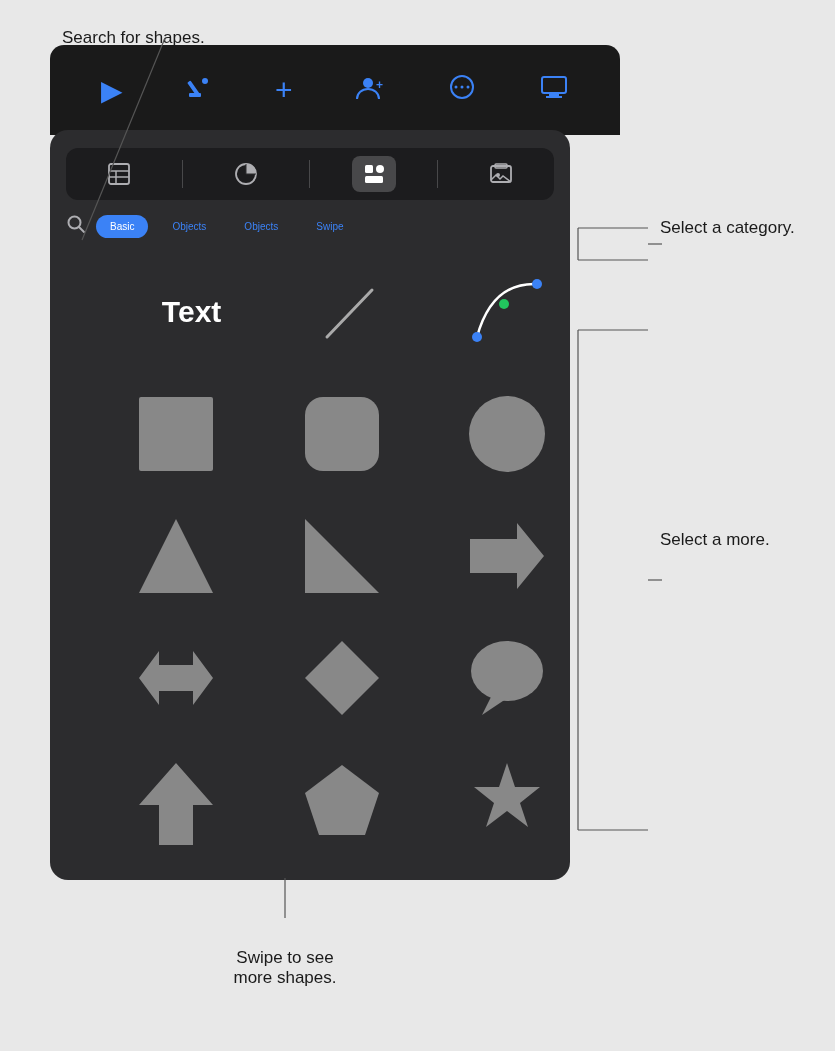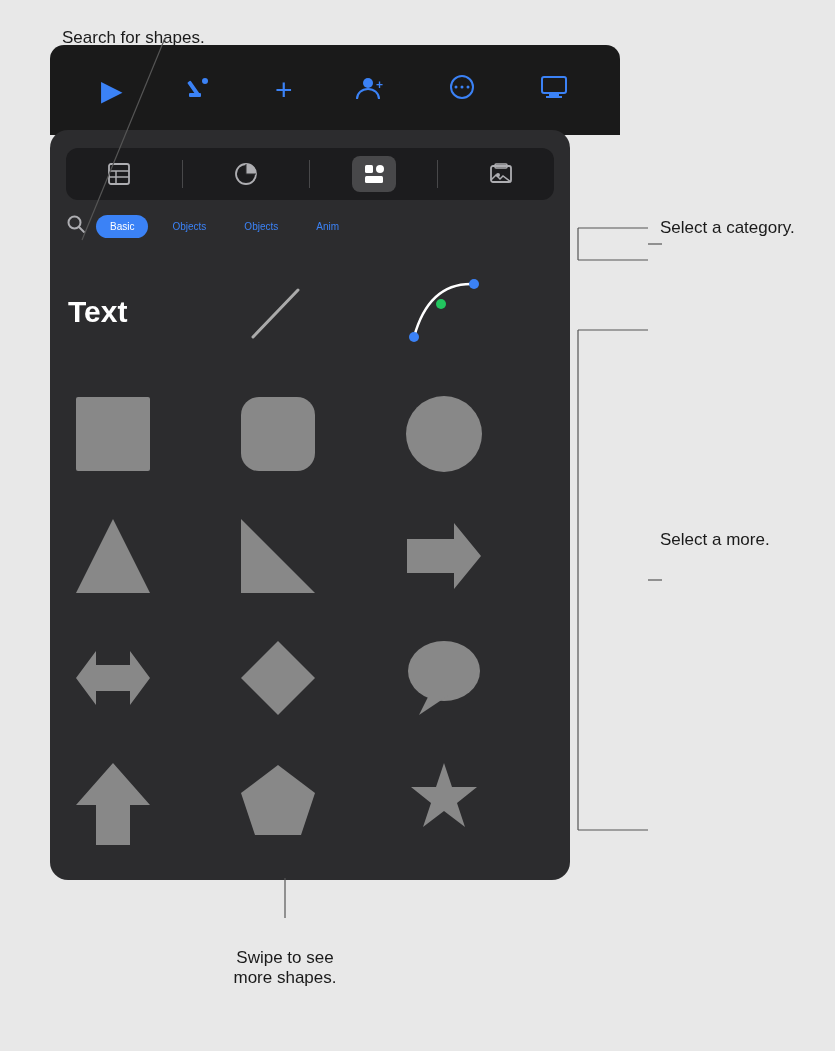--- a/index.html
+++ b/index.html
@@ -122,21 +122,21 @@
       display: grid;
       grid-template-columns: repeat(3, 1fr);
       gap: 12px;
       padding: 4px 2px;
     }
 
     
     .shape-cell {
       display: flex;
       align-items: center;
-      justify-content: flex-start;
+      justify-content: flex-end;
       height: 110px;
       border-radius: 10px;
       cursor: pointer;
     }
 
     
     .shape-text {
       color: #ffffff;
       font-size: 30px;
       font-weight: 700;
@@ -280,21 +280,21 @@
   <div class="category-row">
     <span class="search-icon-btn">
       <svg width="20" height="20" viewBox="0 0 20 20" fill="none">
         <circle cx="8.5" cy="8.5" r="6" stroke="#aeaeb2" stroke-width="2"></circle>
         <line x1="13" y1="13" x2="18" y2="18" stroke="#aeaeb2" stroke-width="2" stroke-linecap="round"></line>
       </svg>
     </span>
     <div class="cat-btn active">Basic</div>
     <div class="cat-btn">Objects</div>
     <div class="cat-btn">Objects</div>
-    <div class="cat-btn">Anim</div>
+    <div class="cat-btn">Swipe</div>
   </div>
 
   <div class="shapes-area">
     <div class="shapes-grid">
 
       <div class="shape-cell">
         <span class="shape-text">Text</span>
       </div>
       <div class="shape-cell shape-line">
         <svg width="80" height="80" viewBox="0 0 80 80">

